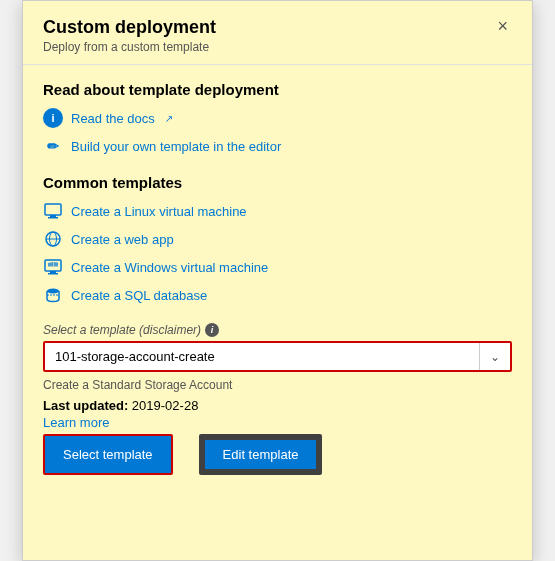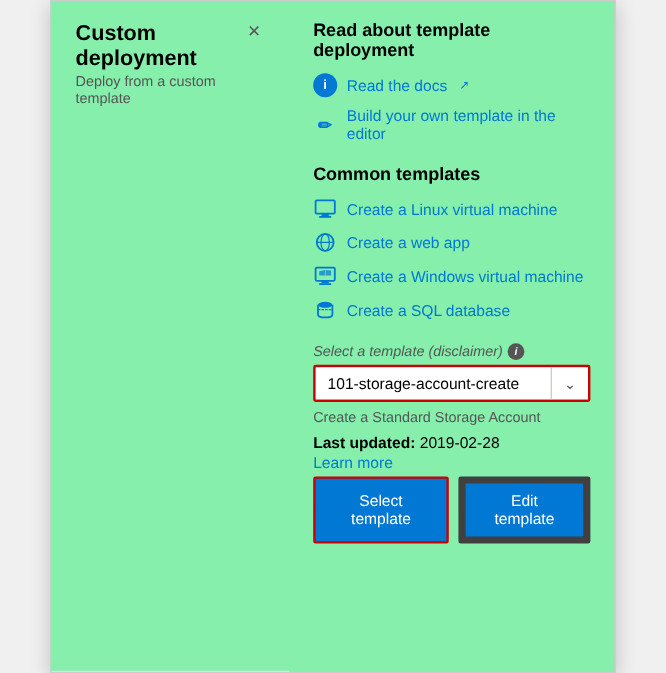--- a/index.html
+++ b/index.html
@@ -6,26 +6,27 @@
     body {
       font-family: 'Segoe UI', Arial, sans-serif;
       font-size: 13px;
       background: #f0f0f0;
       display: flex;
       align-items: center;
       justify-content: center;
       min-height: 100vh;
     }
     .dialog {
-      background: #86efac;
-      width: 471px;
+      background: #fef9c3;
+      width: 511px;
       min-height: 561px;
       border: 1px solid #ccc;
       box-shadow: 0 4px 16px rgba(0,0,0,0.2);
       display: flex;
+      flex-direction: column;
     }
     .dialog-header {
       display: flex;
       justify-content: space-between;
       align-items: flex-start;
       padding: 16px 20px 10px 20px;
       border-bottom: 1px solid #e0e0e0;
     }
     .dialog-title {
       font-size: 18px;
@@ -168,21 +169,21 @@
     }
     .learn-more-link {
       color: #0078d4;
       font-size: 13px;
       cursor: pointer;
       text-decoration: none;
       display: inline-block;
     }
     .buttons-row {
       display: flex;
-      gap: 8px;
+      gap: 26px;
       margin-top: 4px;
     }
     .btn-select {
       background: #0078d4;
       color: #fff;
       border: 2px solid #cc0000;
       padding: 7px 18px;
       font-size: 13px;
       cursor: pointer;
       font-family: inherit;

